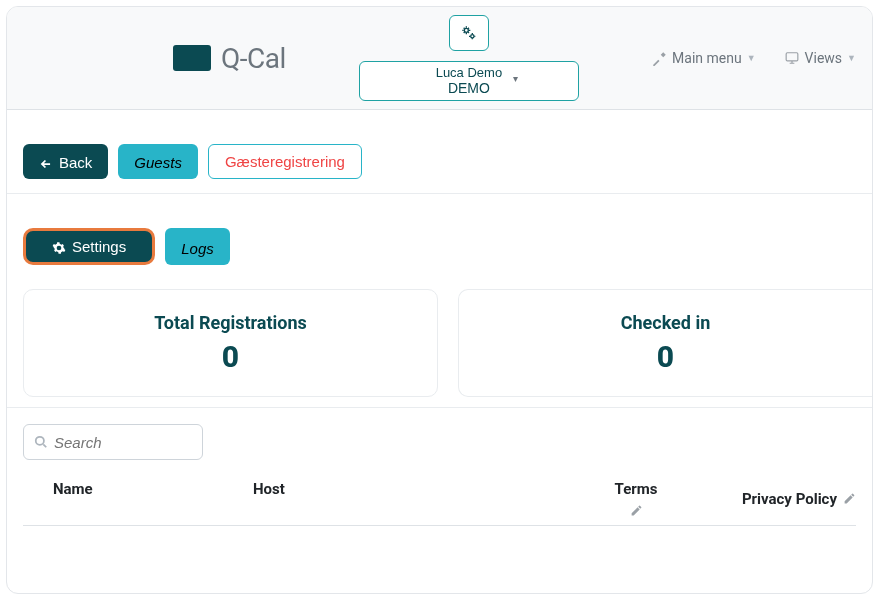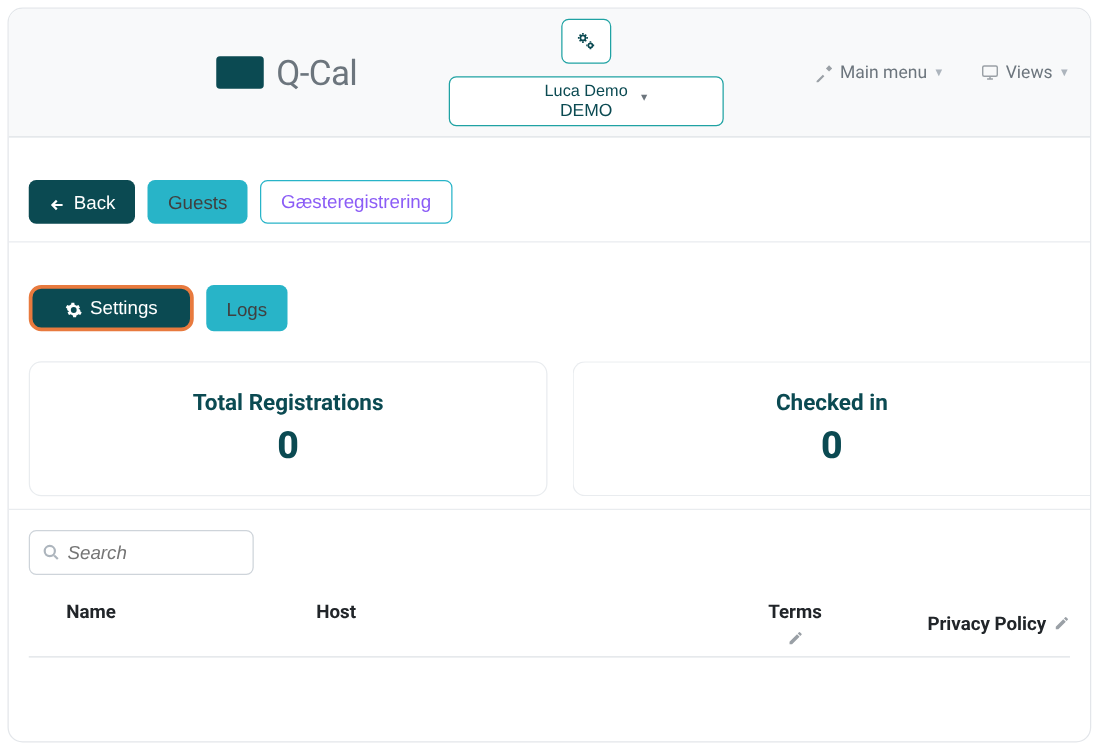--- a/index.html
+++ b/index.html
@@ -119,25 +119,25 @@
       border-radius: 6px;
       padding: 8px 16px;
       font-size: 15px;
       cursor: pointer;
       display: inline-flex;
       align-items: flex-end;
       gap: 6px;
       margin-top: 20px;
     }
     .btn-dark { background: #0b4a52; color: #fff; }
-    .btn-teal { background: #28b4c8; color: #404040; }
+    .btn-teal { background: #28b4c8; color: #000000; font-style: italic; }
     .btn-outline {
       background: #fff;
       border: 1px solid #28b4c8;
-      color: #8b5cf6;
+      color: #ef4444;
     }
     .btn-highlight {
       border: 3px solid #e87a3e;
       border-radius: 10px;
       padding: 7px 26px;
     }
 
     .stats-row {
       display: flex;
       gap: 20px;

